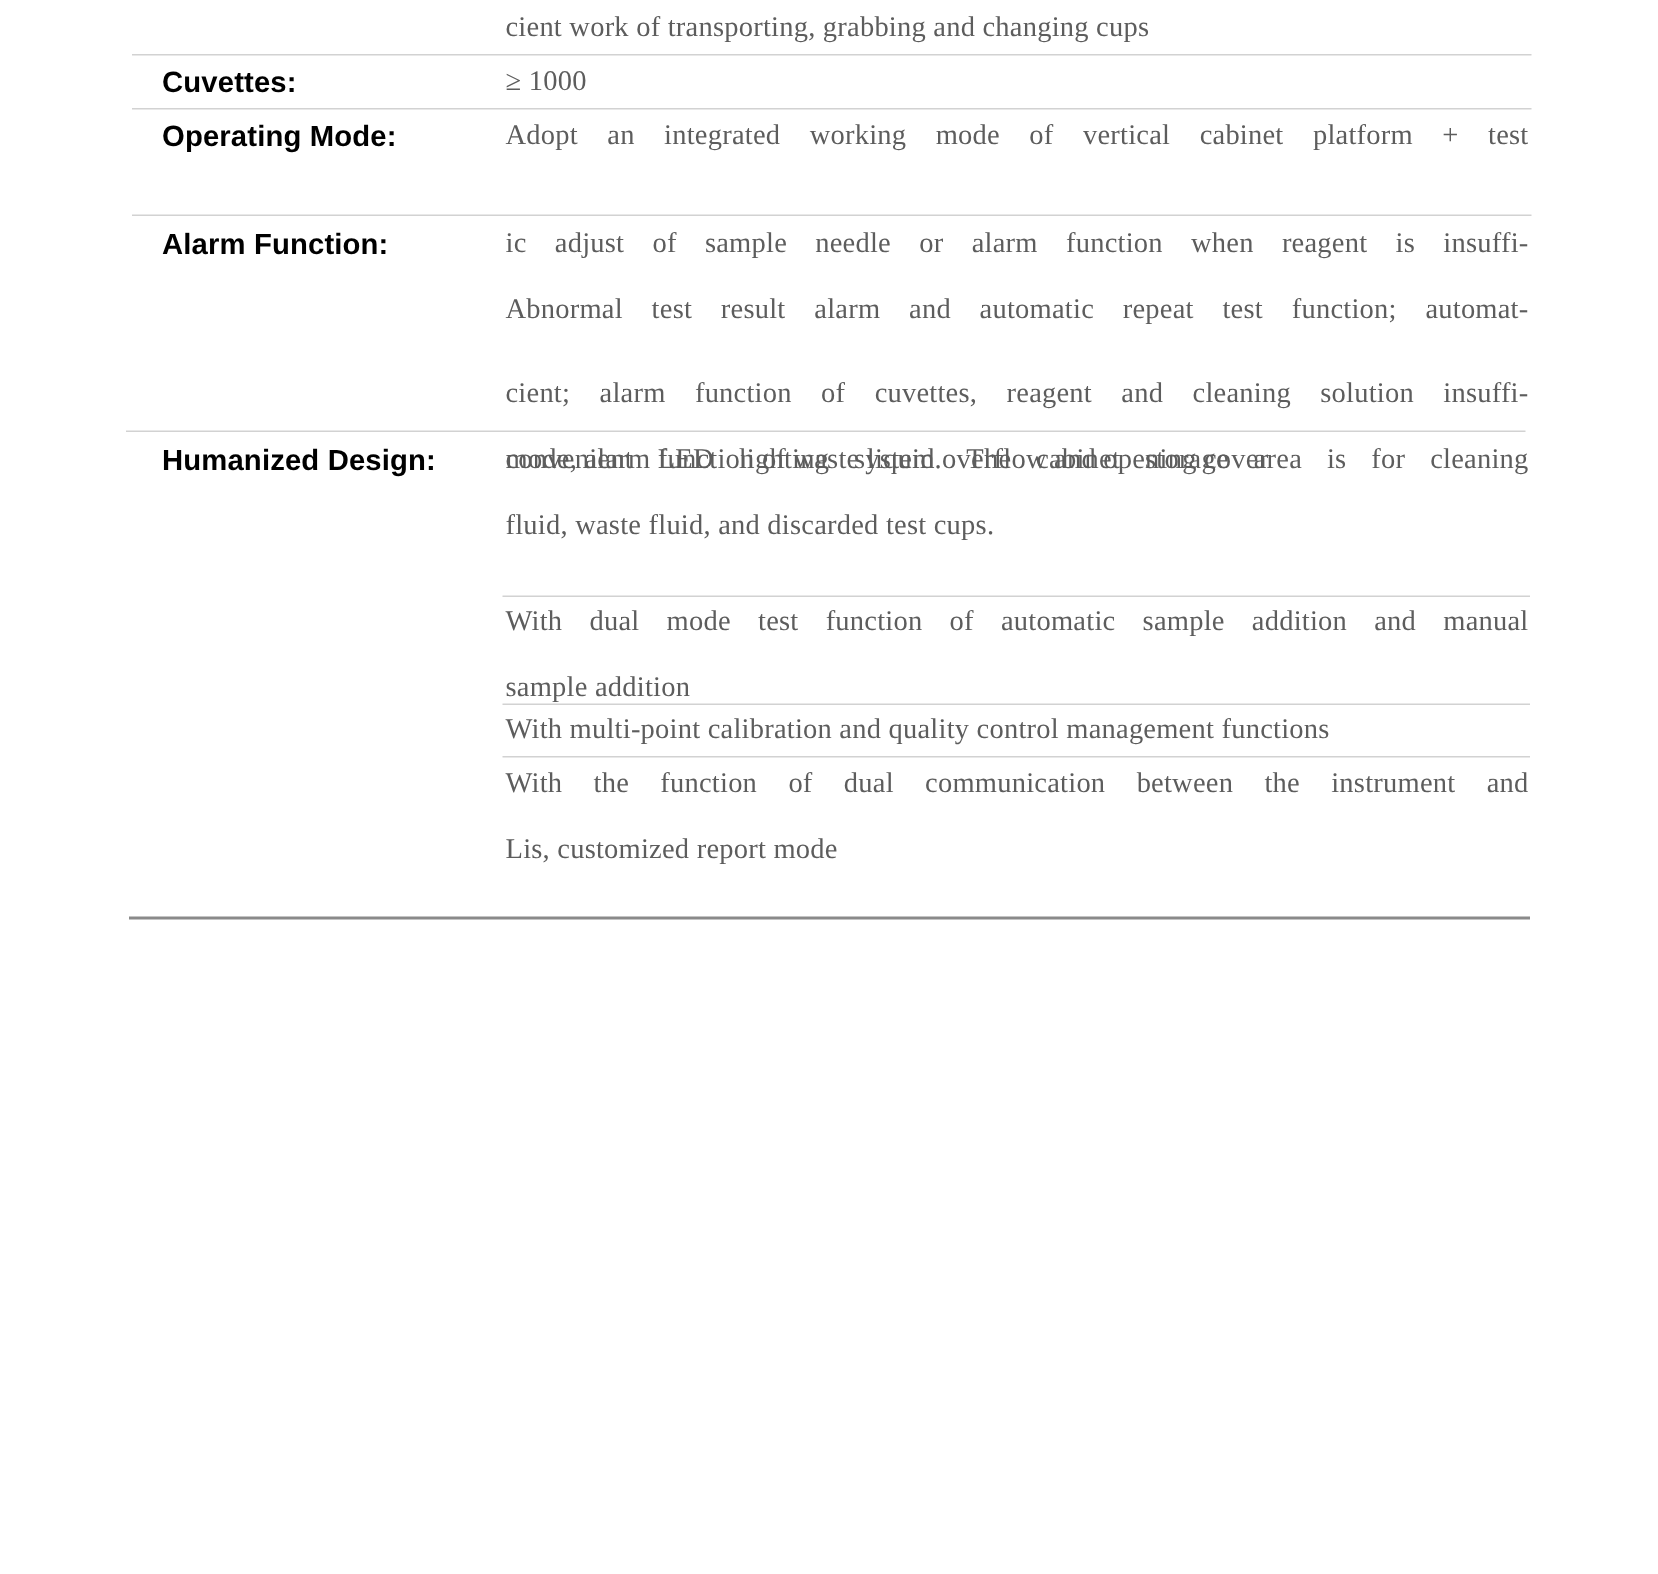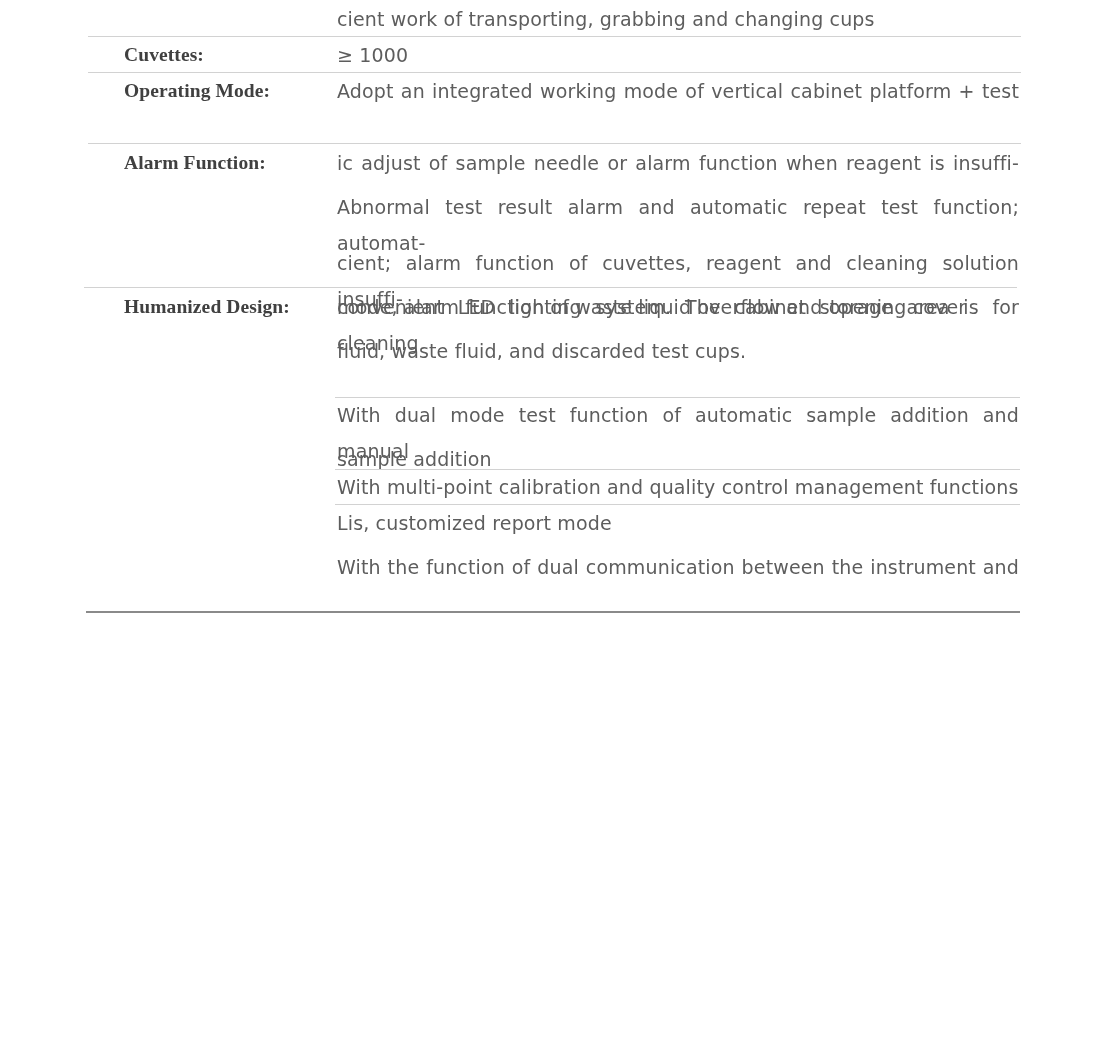--- a/index.html
+++ b/index.html
@@ -21,26 +21,26 @@
       top: 0;
       width: 1105px;
     }
     .row {
       position: absolute;
       left: 0;
       width: 1105px;
     }
     .label {
       position: absolute;
-      left: 124px;
+      left: 108px;
       width: 220px;
-      font-family: Liberation Serif, serif;
+      font-family: Liberation Sans, sans-serif;
       font-weight: bold;
       font-size: 19.5px;
-      color: #404040;
+      color: #000000;
       letter-spacing: 0.1px;
       white-space: nowrap;
       line-height: 36px;
     }
     .value {
       position: absolute;
       left: 337px;
       width: 682px;
       font-family: "DejaVu Sans", sans-serif;
       font-size: 19px;
@@ -48,20 +48,21 @@
       color: #5d5d5d;
       text-align: justify;
       text-align-last: left;
       letter-spacing: 0.15px;
     }
     .value .ln {
       display: block;
       height: 44px;
       white-space: nowrap;
       overflow: visible;
+      font-family: Liberation Serif, serif;
     }
     .value .ln.j {
       text-align: justify;
       text-align-last: justify;
       white-space: normal;
     }
     .rule {
       position: absolute;
       height: 1px;
       background: #d2d2d2;
@@ -129,19 +130,19 @@
 
   <div class="row" style="top:469px;">
     <div class="value">
       <span class="ln">With multi-point calibration and quality control management functions</span>
     </div>
   </div>
   <div class="rule" style="top:504px; left:335px; width:685px;"></div>
 
   <div class="row" style="top:505px;">
     <div class="value">
+      <span class="ln j" style="text-align-last: justify;">With the function of dual communication between the instrument and</span>
       <span class="ln">Lis, customized report mode</span>
-      <span class="ln j" style="text-align-last: justify;">With the function of dual communication between the instrument and</span>
     </div>
   </div>
 
   <div class="rule strong" style="top:611px; left:86px; width:934px;"></div>
 </div>
 
 </body></html>

